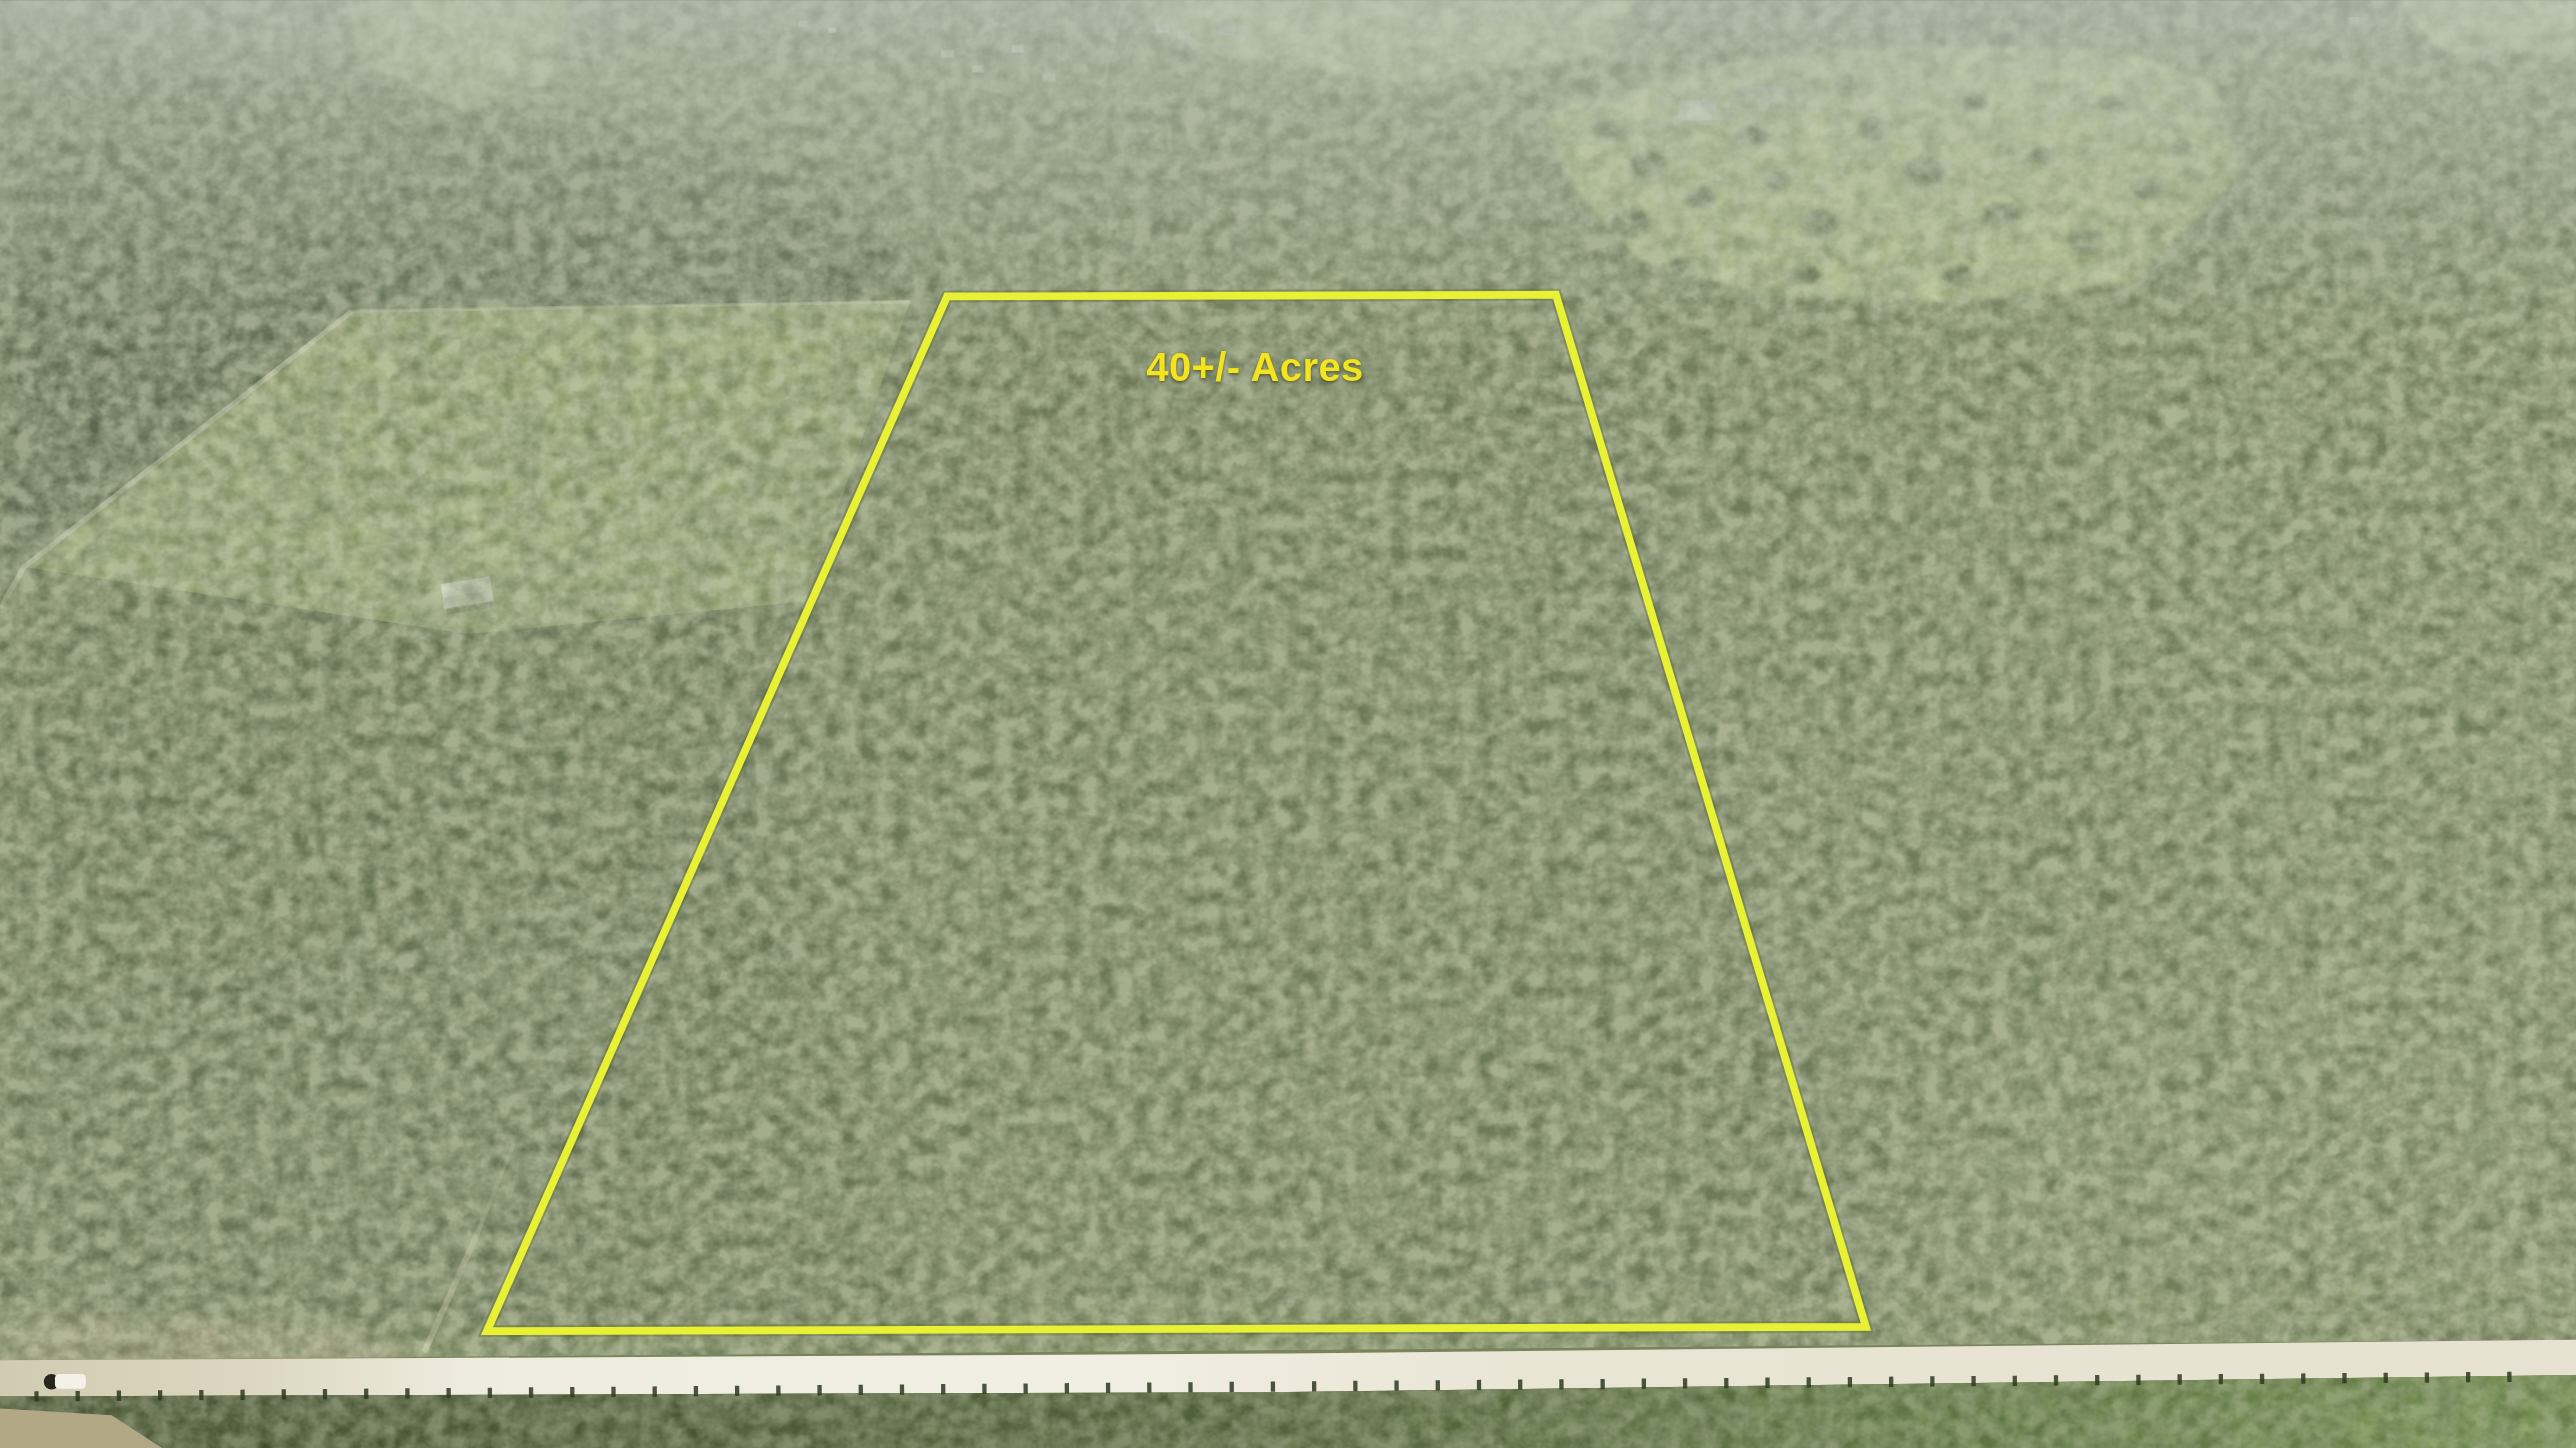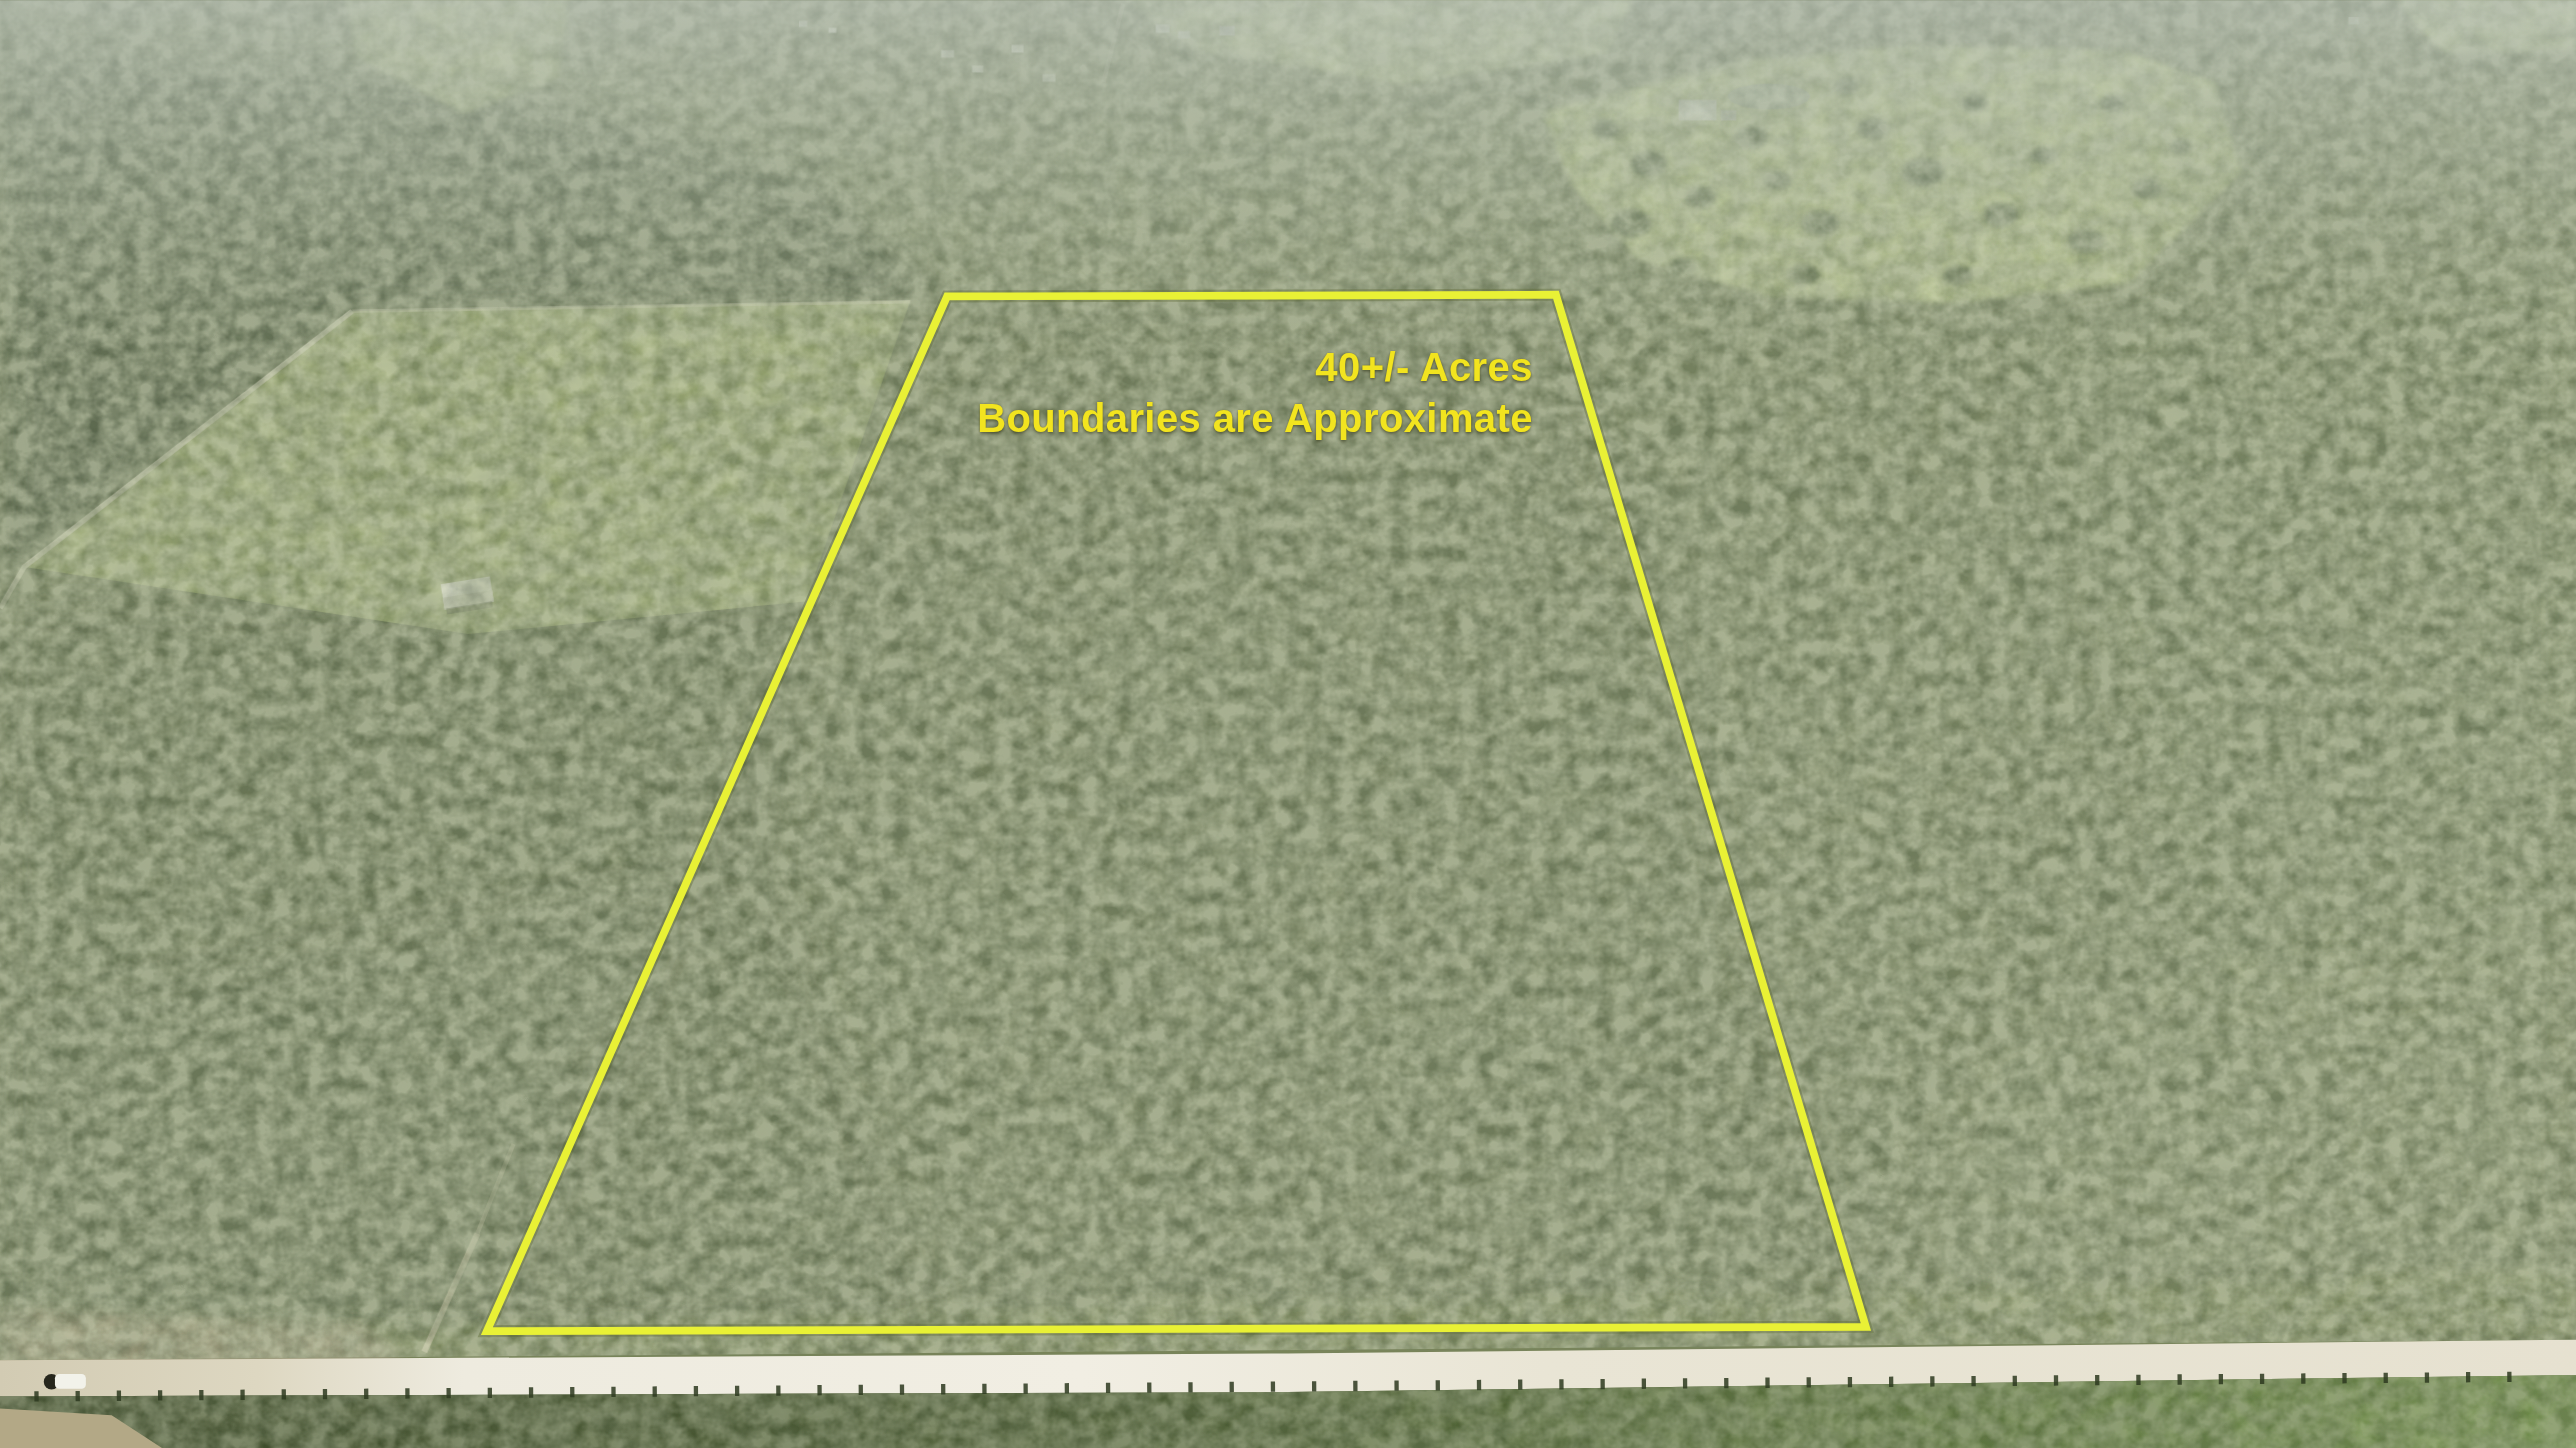--- a/index.html
+++ b/index.html
@@ -20,21 +20,21 @@
     width: 2576px;
     height: 1449px;
     display: block;
   }
 
   .annotation-text {
     position: absolute;
     left: 1255px;
     top: 342px;
     transform: translateX(-50%);
-    text-align: right;
+    text-align: left;
     white-space: nowrap;
     color: #f2e41f;
     font: 700 40px/51px "Liberation Sans", sans-serif;
     letter-spacing: 0.4px;
     text-shadow: 0 1.7px 3.4px rgba(45,50,20,0.55), 0 0 1.7px rgba(70,70,10,0.40);
     z-index: 10;
   }
 </style>
 </head>
 <body>
@@ -190,17 +190,16 @@
       <circle cx="60" cy="1609" r="9" fill="#26261c"></circle>
       <rect x="64" y="1600" width="36" height="17" rx="5" fill="#f2f2ea"></rect>
     </g>
 
     <polygon points="1103,345 1812,343 2173,1545 567,1550" fill="none" stroke="#55602a" stroke-width="14" opacity="0.35"></polygon>
     <polygon points="1103,345 1812,343 2173,1545 567,1550" fill="none" stroke="#e9f135" stroke-width="9"></polygon>
   </svg>
 
   <div class="annotation-text">
     <div>40+/- Acres</div>
-    <div>Boundaries are Approximate</div>
   </div>
 
 </div>
 
 
 </body></html>

